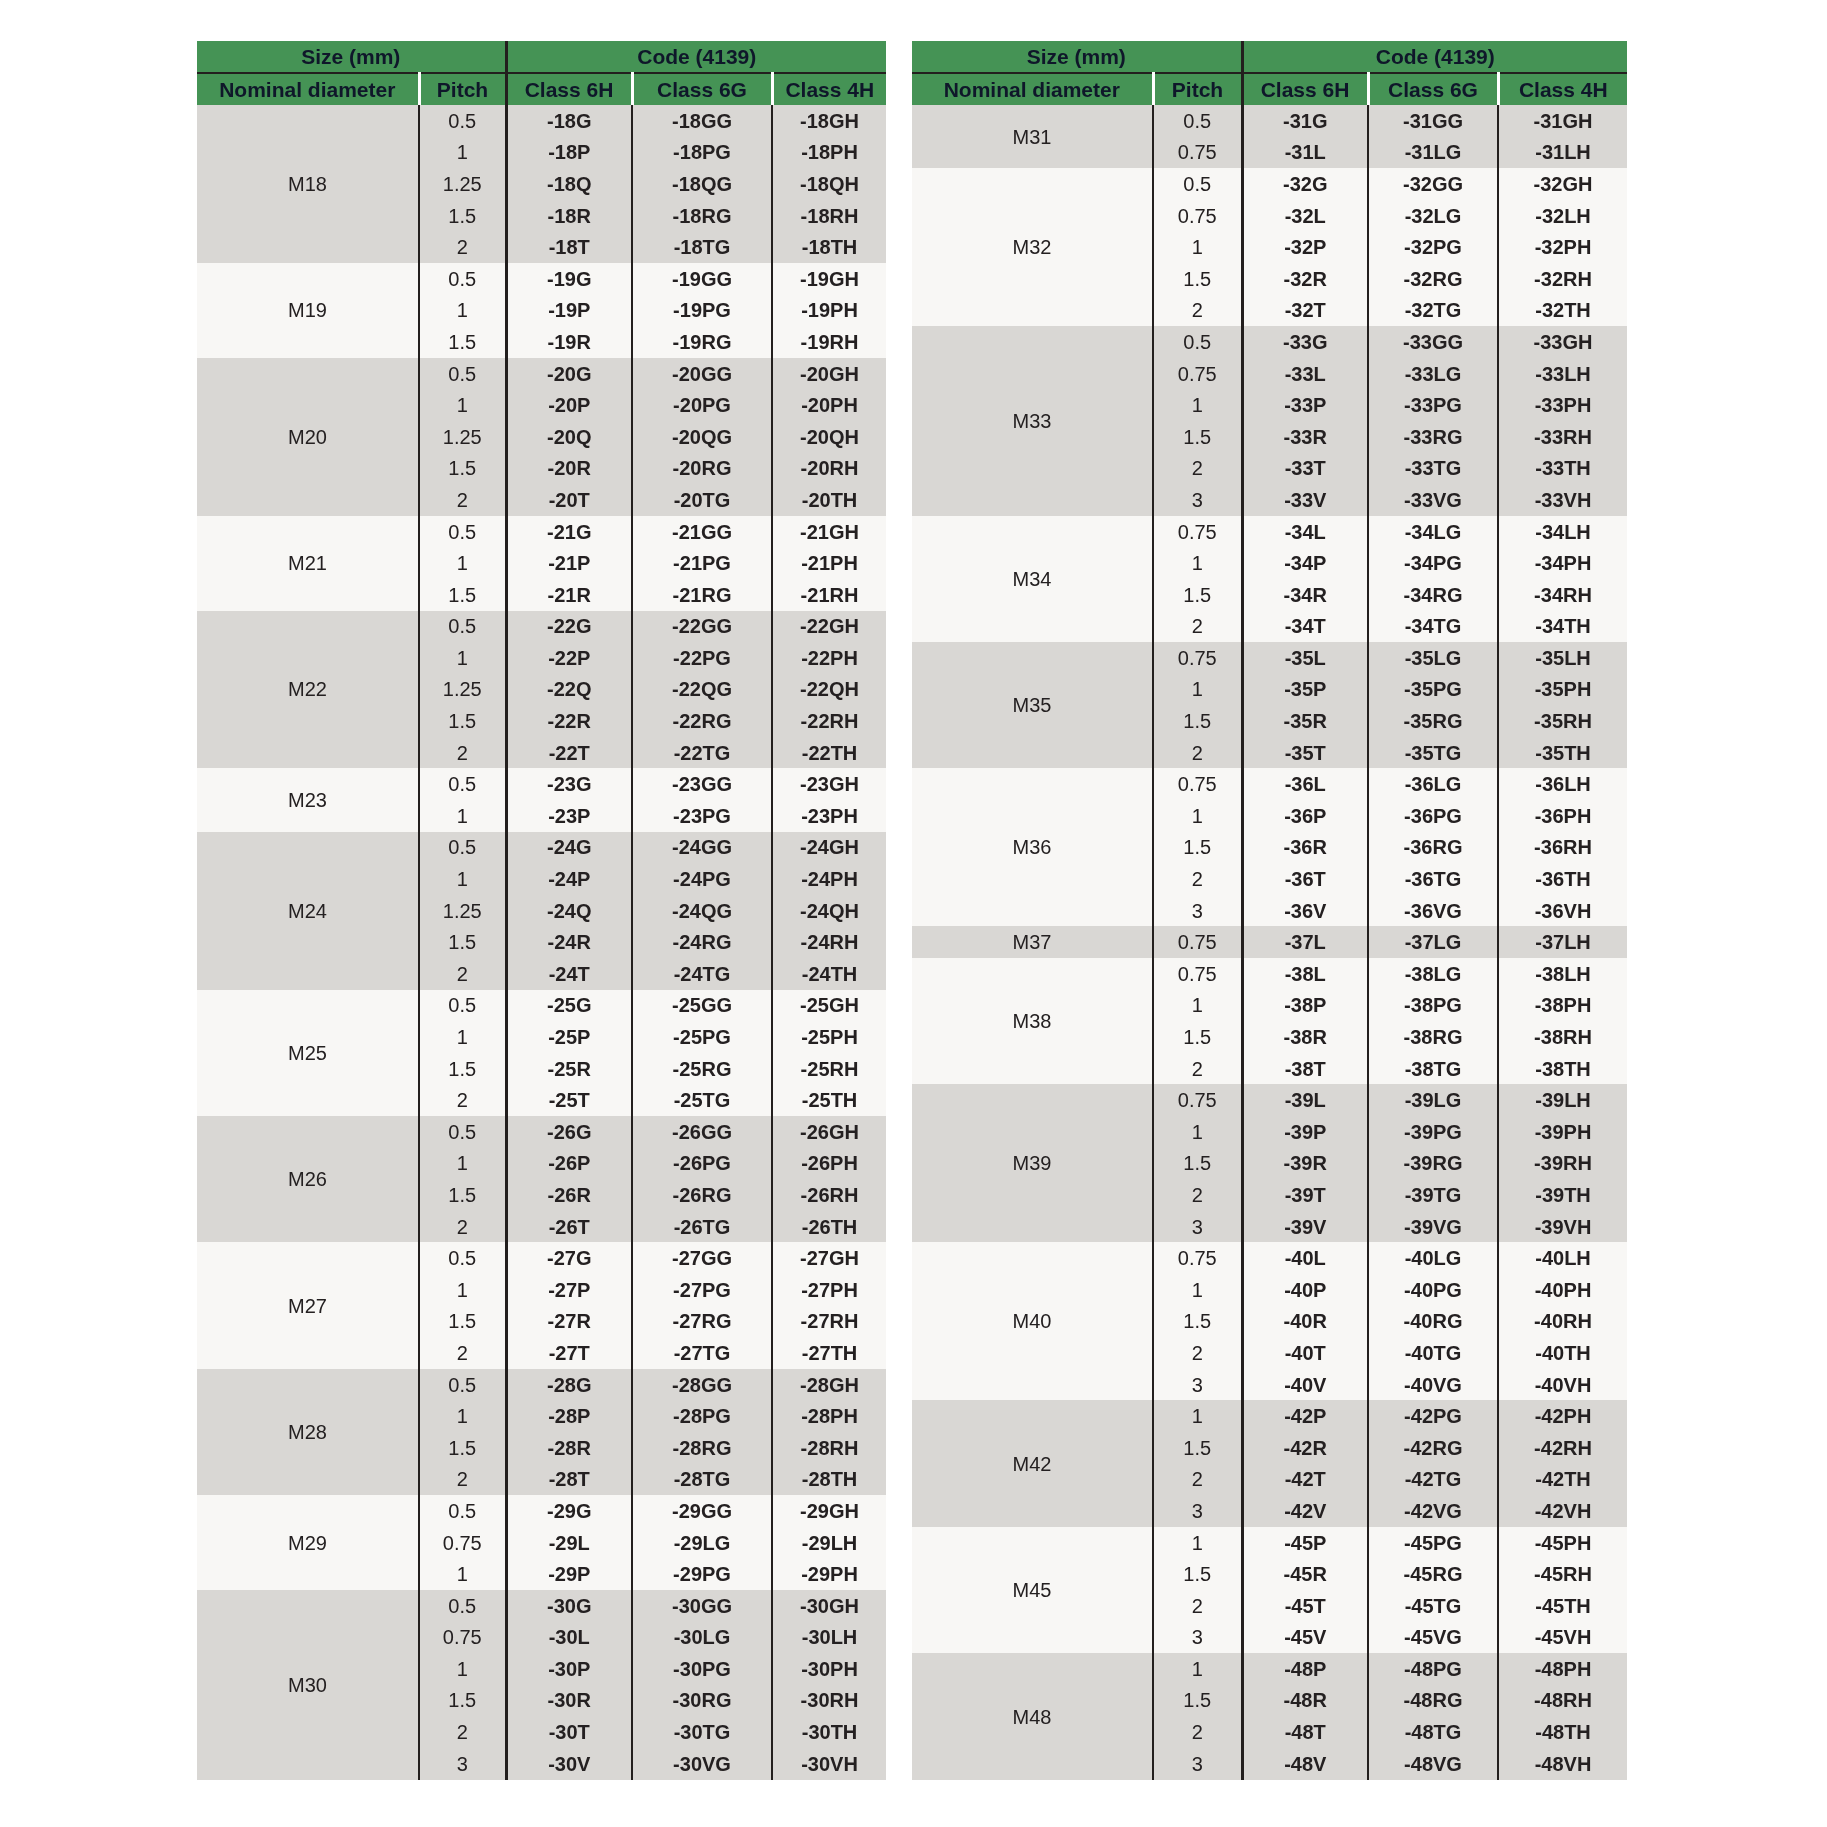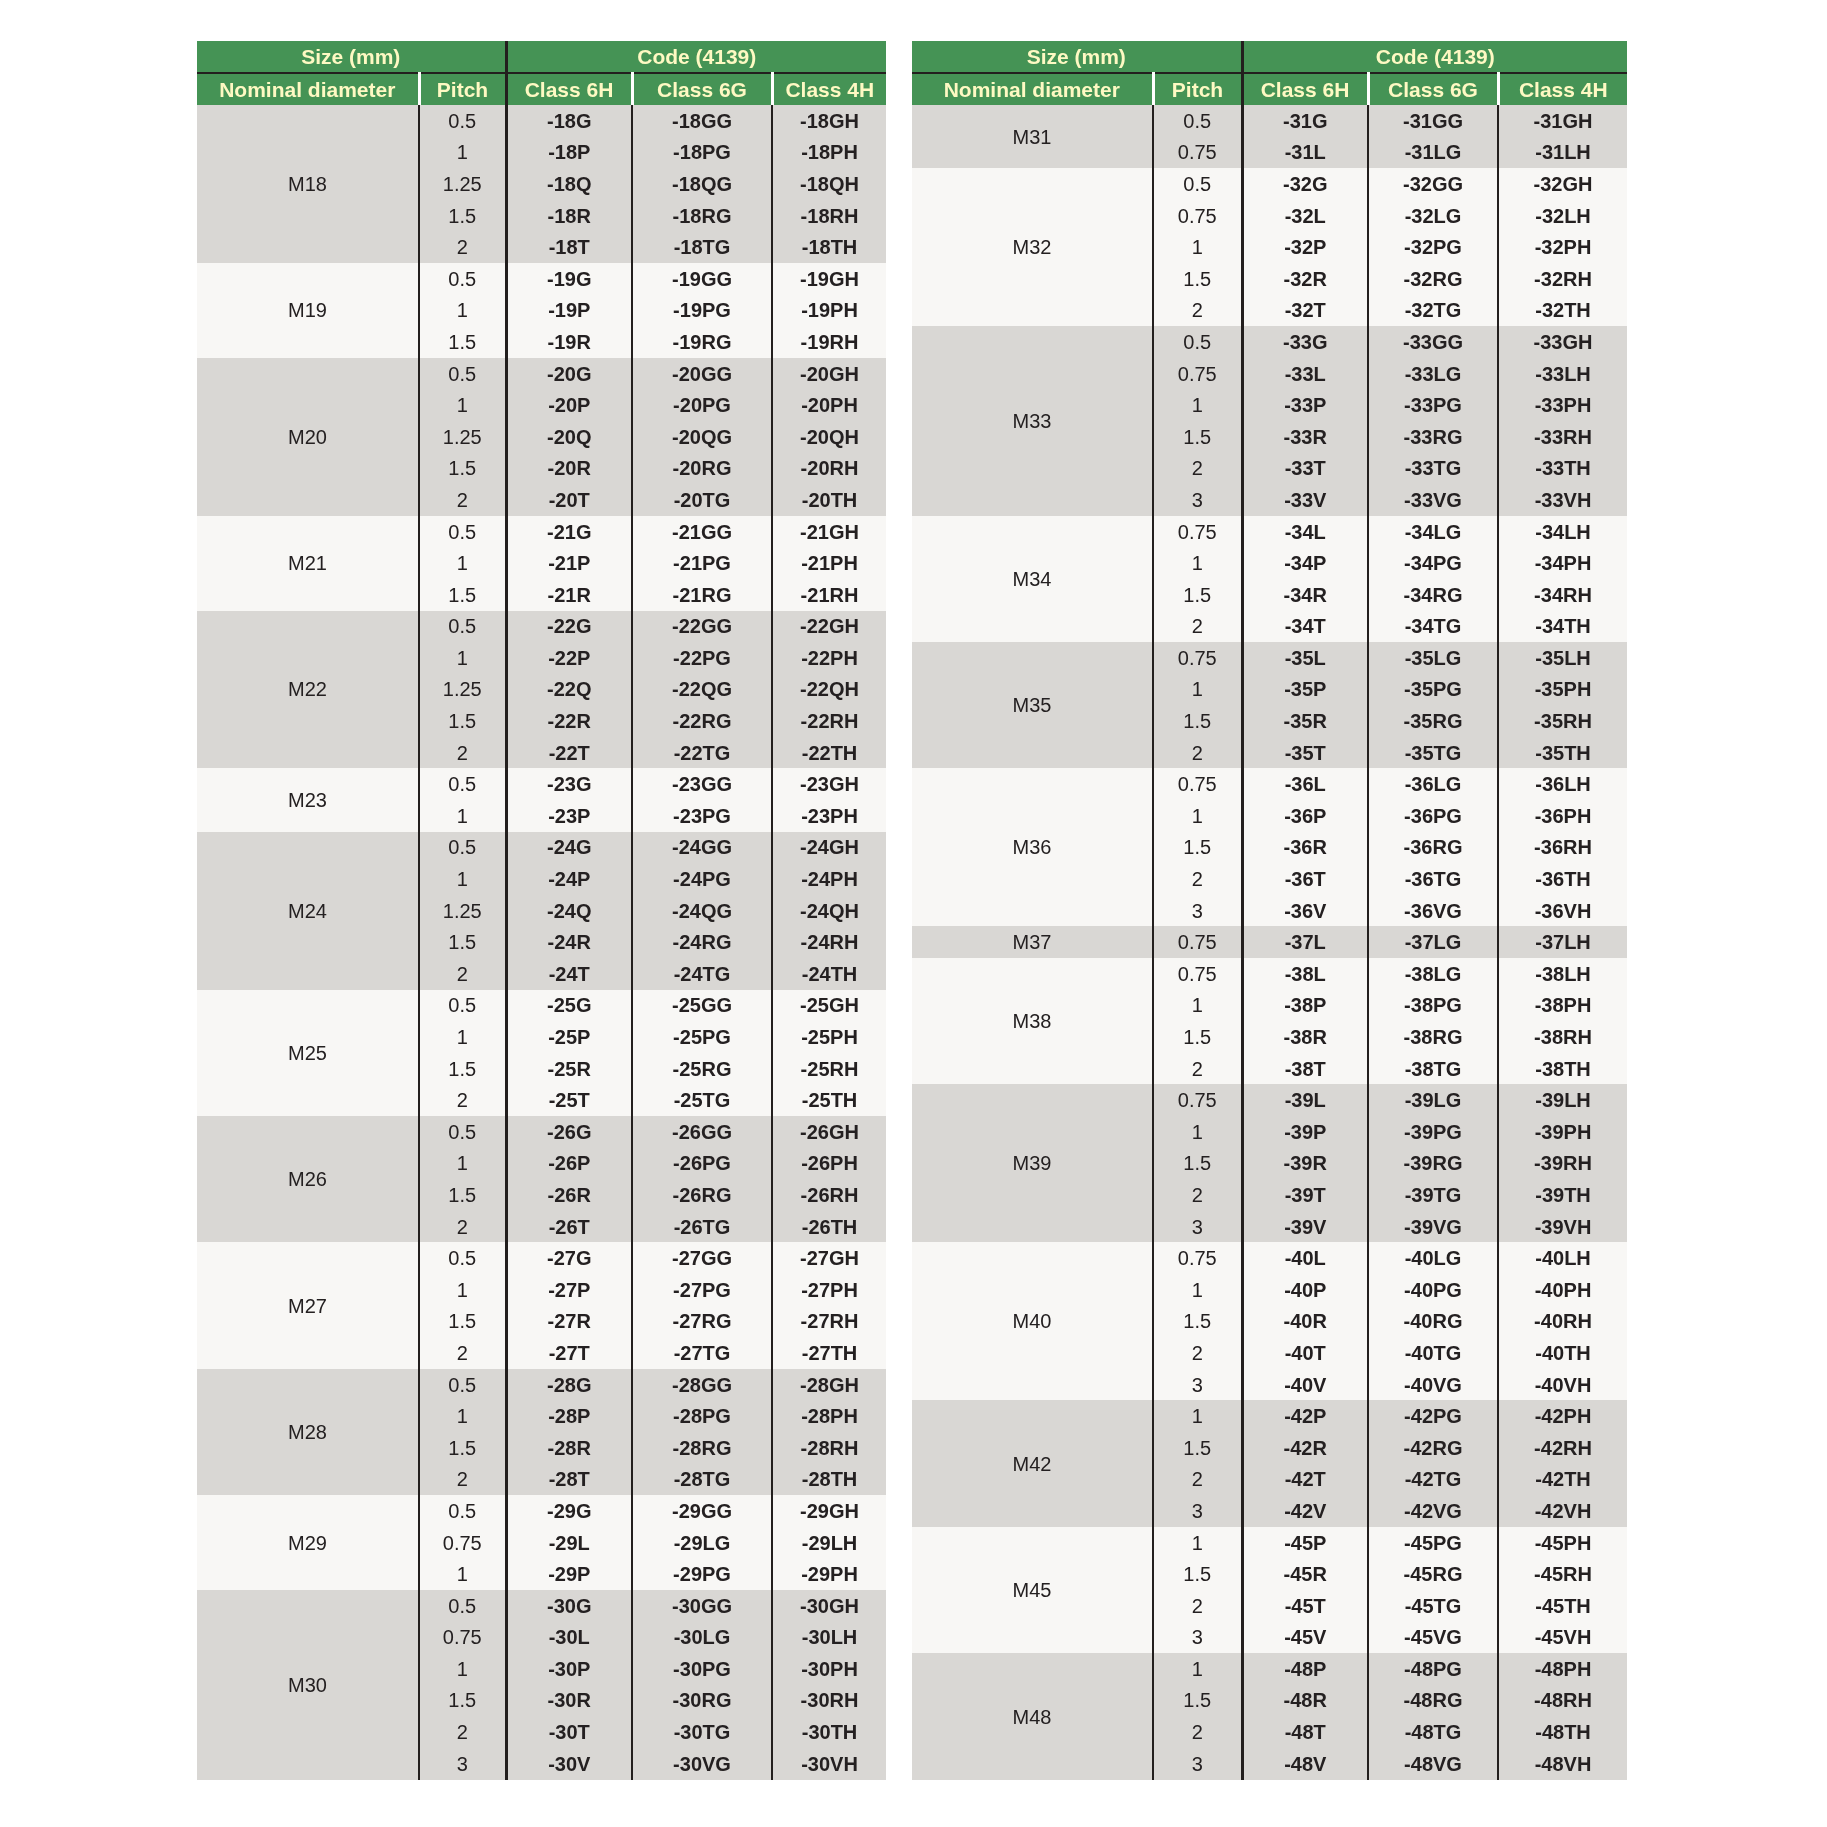--- a/index.html
+++ b/index.html
@@ -12,21 +12,21 @@
     position:relative;font-family:"Liberation Sans",sans-serif;
   }
   table.spec{
     position:absolute;top:41px;border-collapse:collapse;table-layout:fixed;
     height:1739px;
   }
   #tbl-left{left:197px;width:689px;}
   #tbl-right{left:912px;width:715px;}
   th,td{padding:0;text-align:center;vertical-align:middle;line-height:1.1;}
   thead th{
-    background:var(--green);color:#fef9c3;font-weight:bold;font-size:21px;height:31px;
+    background:var(--green);color:#0f172a;font-weight:bold;font-size:21px;height:31px;
   }
   tr.h1 th{border-bottom:2px solid var(--line);}
   th.grp-code{border-left:3px solid var(--line);}
   th.h-pitch,th.h-c6g,th.h-c4h{border-left:3px solid #fff;}
   th.h-c6h{border-left:3px solid var(--line);margin-left:20px;}
   tbody td{font-size:20px;color:var(--ink);}
   td.c-pitch{border-left:2px solid var(--line);}
   td.c-6h{border-left:3px solid var(--line);}
   td.c-6g,td.c-4h{border-left:2px solid var(--line);}
   td.code{font-weight:bold;}

